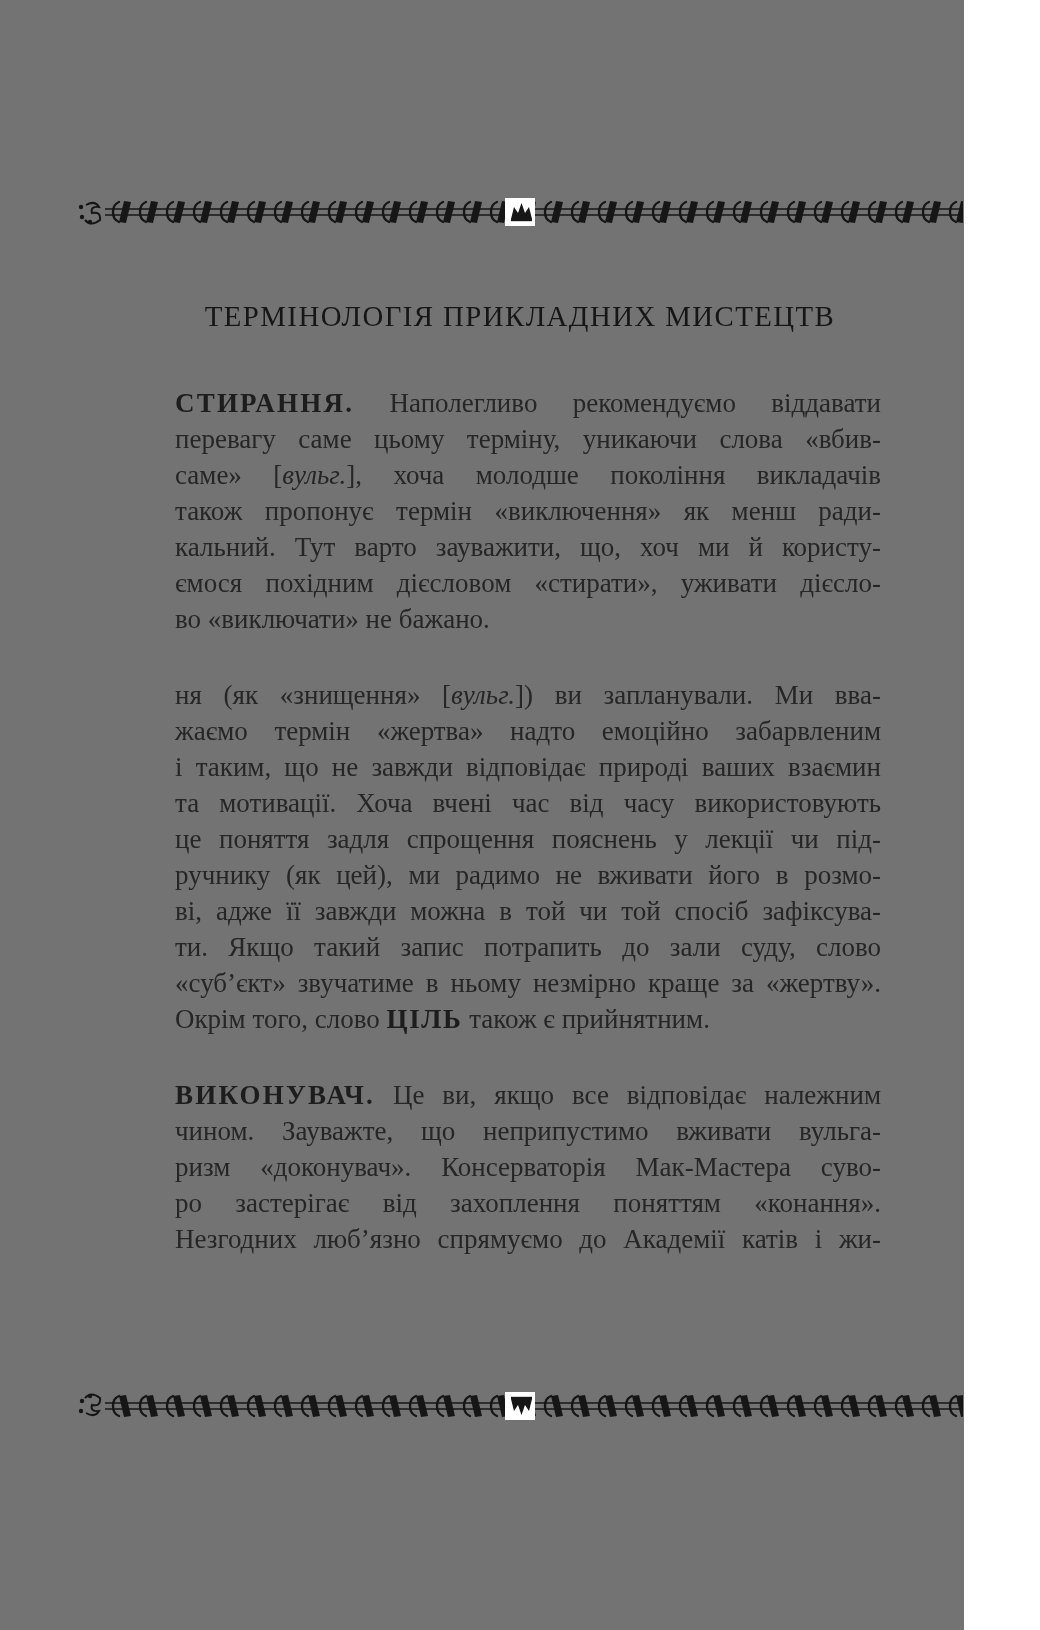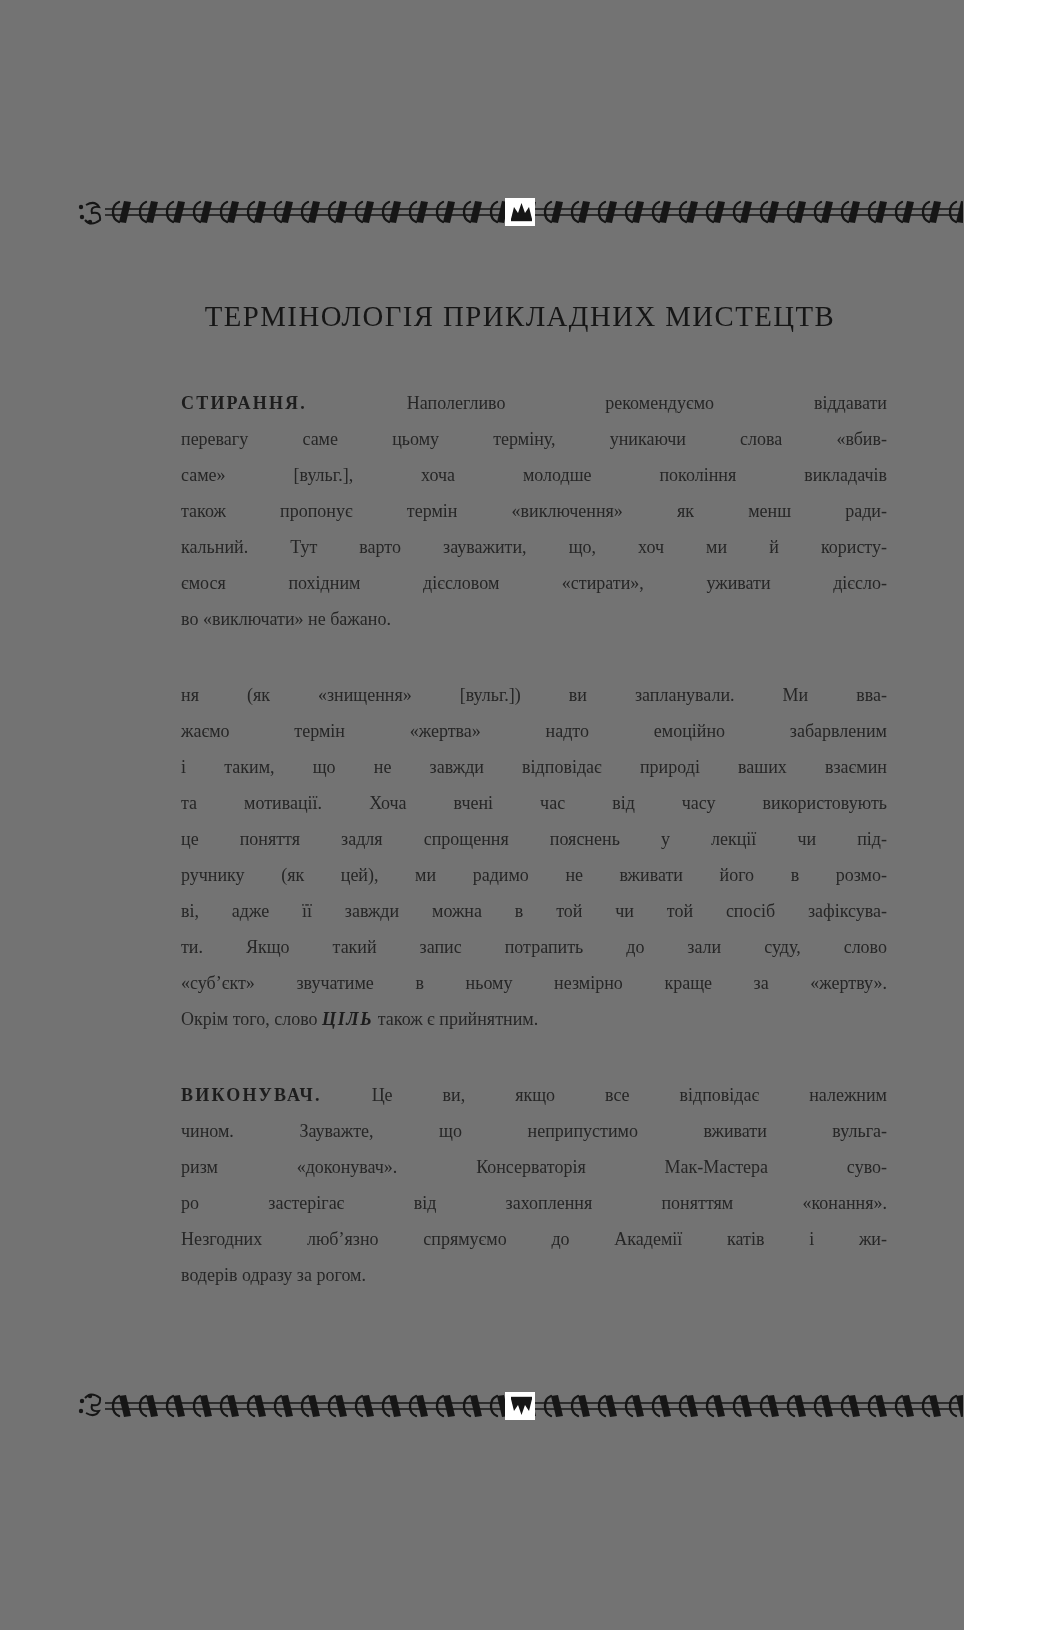--- a/index.html
+++ b/index.html
@@ -29,38 +29,38 @@
     font-size: 30px;
     font-weight: 500;
     letter-spacing: 1.5px;
     color: #161616;
     transform: scaleX(0.96);
     white-space: nowrap;
   }
   .content {
     position: absolute;
     top: 385px;
-    left: 181px;
+    left: 175px;
     width: 706px;
-    font-size: 18px;
+    font-size: 27px;
     line-height: 36px;
   }
   .paragraph { margin: 0 0 40px 0; }
   .line {
     text-align: justify;
     text-align-last: justify;
     white-space: normal;
   }
   .line.last {
     text-align: right;
     text-align-last: left;
   }
   .seg-lead { font-weight: bold; letter-spacing: 2.2px; color: #1d1d1d; }
-  .seg-b    { font-weight: bold; letter-spacing: 1.6px; color: #1d1d1d; font-style: italic; }
-  .seg-i    { }
+  .seg-b    { font-weight: bold; letter-spacing: 1.6px; color: #1d1d1d; }
+  .seg-i    { font-style: italic; }
   .seg-n    { }
 </style>
 </head>
 <body>
 
 <div class="page">
 
   <div class="ornament ornament-top">
     <svg width="890" height="28" viewBox="0 0 890 28" aria-hidden="true">
       <defs>
@@ -105,21 +105,20 @@
         <div class="line"><span class="seg-n">ти. Якщо такий запис потрапить до зали суду, слово</span></div>
         <div class="line"><span class="seg-n">«суб’єкт» звучатиме в ньому незмірно краще за «жертву».</span></div>
         <div class="line last"><span class="seg-n">Окрім того, слово </span><span class="seg-b">ЦІЛЬ</span><span class="seg-n"> також є прийнятним.</span></div>
       </div>
       <div class="paragraph">
         <div class="line"><span class="seg-lead">ВИКОНУВАЧ.</span><span class="seg-n"> Це ви, якщо все відповідає належним</span></div>
         <div class="line"><span class="seg-n">чином. Зауважте, що неприпустимо вживати вульга-</span></div>
         <div class="line"><span class="seg-n">ризм «доконувач». Консерваторія Мак-Мастера суво-</span></div>
         <div class="line"><span class="seg-n">ро застерігає від захоплення поняттям «конання».</span></div>
         <div class="line"><span class="seg-n">Незгодних люб’язно спрямуємо до Академії катів і жи-</span></div>
-        <div class="line last"><span class="seg-n">водерів одразу за рогом.</span></div>
       </div>
     </div>
 
   <div class="ornament ornament-bottom">
     <svg width="890" height="28" viewBox="0 0 890 28" aria-hidden="true">
       <defs>
         <pattern id="cableB" x="30" y="0" width="27" height="28" patternUnits="userSpaceOnUse">
           <path d="M14,4 C6,7 6,21 14,24" fill="none" stroke="#161616" stroke-width="2.4" stroke-linecap="round"></path>
           <path d="M19,3 L26,4 L21,25 L14,24 Z" fill="#161616"></path>
         </pattern>

